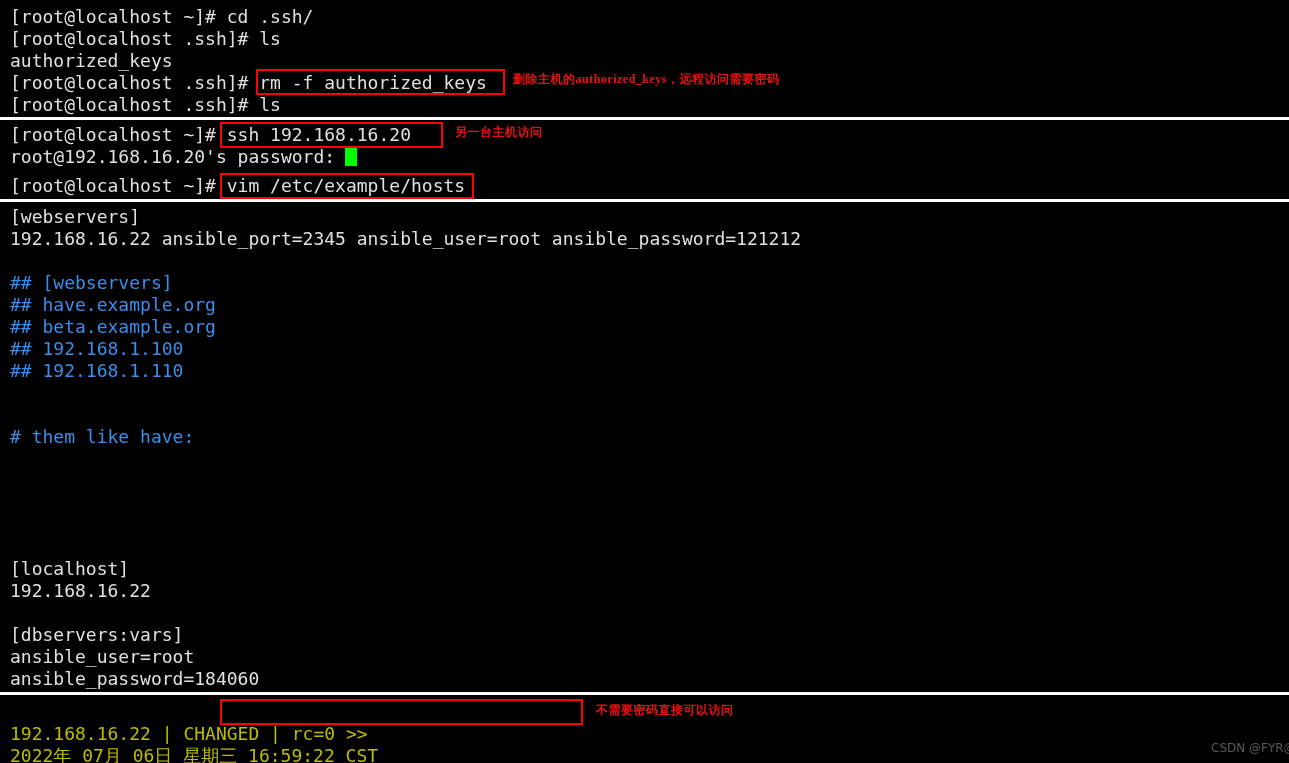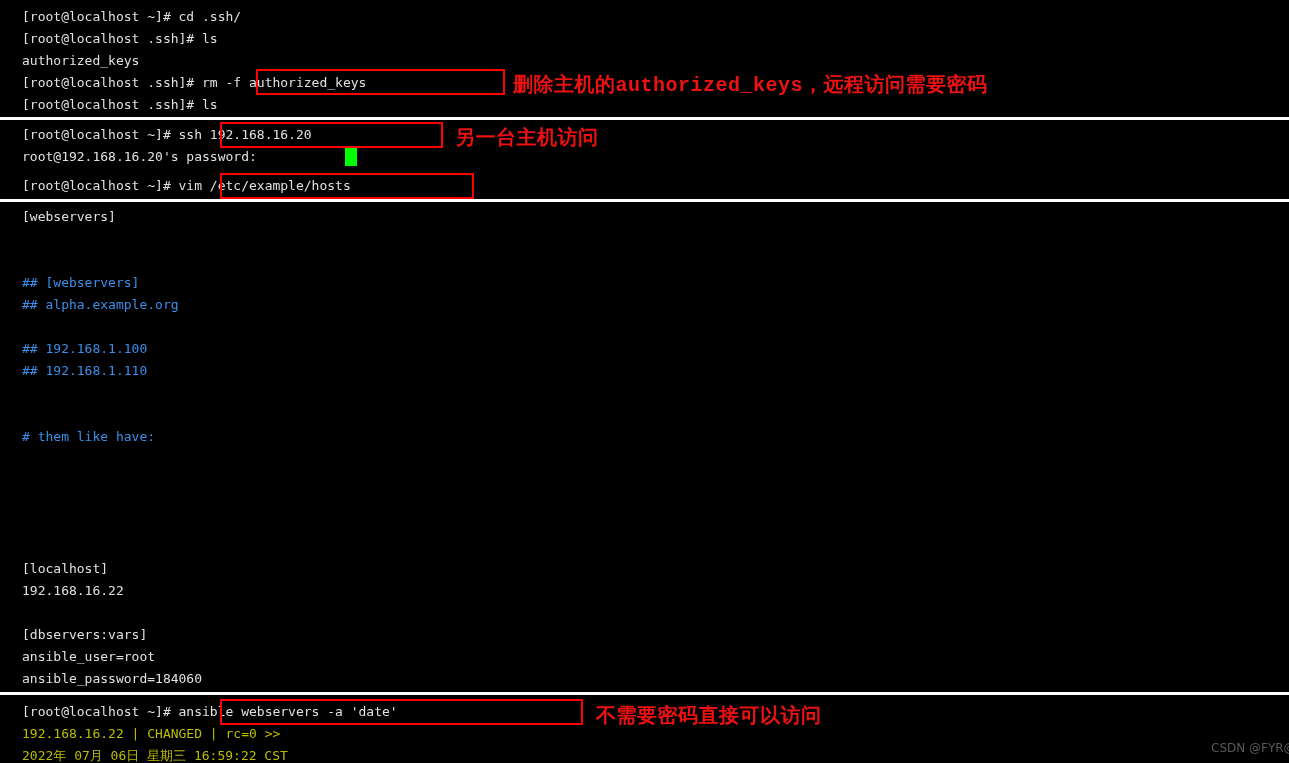--- a/index.html
+++ b/index.html
@@ -14,24 +14,24 @@
     font-family: "DejaVu Sans Mono", monospace;
   }
   #screen {
     position: relative;
     width: 1289px;
     height: 763px;
     background: #000000;
   }
   .term-line {
     position: absolute;
-    left: 22px;
+    left: 10px;
     white-space: pre;
     font-family: "DejaVu Sans Mono", monospace;
-    font-size: 13px;
+    font-size: 18px;
     line-height: 22px;
     letter-spacing: 0px;
     color: #d8d8d8;
   }
   .c-white   { color: #e0e0e0; }
   .c-blue    { color: #3b8eea; text-align: center; }
   .c-olive   { color: #bdbd00; }
   .sep {
     position: absolute;
     left: 0;
@@ -41,22 +41,22 @@
   }
   .redbox {
     position: absolute;
     border: 2px solid #ff0000;
     box-sizing: border-box;
     pointer-events: none;
   }
   .annot {
     position: absolute;
     color: #ee1111;
-    font-family: Liberation Mono, monospace;
-    font-size: 20px;
+    font-family: Liberation Serif, serif;
+    font-size: 12px;
     font-weight: bold;
     white-space: pre;
     letter-spacing: 0.5px;
   }
   .cursor {
     position: absolute;
     width: 12px;
     height: 19px;
     background: #00ff00;
   }
@@ -82,32 +82,33 @@
   <div class="term-line c-white" style="top:50px">authorized_keys</div>
   <div class="term-line c-white" style="top:72px">[root@localhost .ssh]# rm -f authorized_keys</div>
   <div class="term-line c-white" style="top:94px">[root@localhost .ssh]# ls</div>
 
   <div class="term-line c-white" style="top:124px">[root@localhost ~]# ssh 192.168.16.20</div>
   <div class="term-line c-white" style="top:146px">root@192.168.16.20's password: </div>
   <div class="term-line c-white" style="top:175px">[root@localhost ~]# vim /etc/example/hosts</div>
   <div class="cursor" style="left:345px; top:147px"></div>
 
   <div class="term-line c-white" style="top:206px">[webservers]</div>
+  <div class="term-line c-white" style="top:228px">192.168.16.22 ansible_port=2345 ansible_user=root ansible_password=121212</div>
   <div class="term-line c-blue" style="top:272px">## [webservers]</div>
-  <div class="term-line c-blue" style="top:294px">## alpha.example.org</div>
+  <div class="term-line c-blue" style="top:294px">## have.example.org</div>
+  <div class="term-line c-blue" style="top:316px">## beta.example.org</div>
   <div class="term-line c-blue" style="top:338px">## 192.168.1.100</div>
   <div class="term-line c-blue" style="top:360px">## 192.168.1.110</div>
   <div class="term-line c-blue" style="top:426px"># them like have:</div>
   <div class="term-line c-white" style="top:558px">[localhost]</div>
   <div class="term-line c-white" style="top:580px">192.168.16.22</div>
   <div class="term-line c-white" style="top:624px">[dbservers:vars]</div>
   <div class="term-line c-white" style="top:646px">ansible_user=root</div>
   <div class="term-line c-white" style="top:668px">ansible_password=184060</div>
 
-  <div class="term-line c-white" style="top:701px">[root@localhost ~]# ansible webservers -a 'date'</div>
   <div class="term-line c-olive" style="top:723px">192.168.16.22 | CHANGED | rc=0 &gt;&gt;</div>
   <div class="term-line c-olive" style="top:745px">2022年 07月 06日 星期三 16:59:22 CST</div>
 
   <div class="redbox" style="left:256px; top:69px;  width:249px; height:26px"></div>
   <div class="redbox" style="left:220px; top:122px; width:223px; height:26px"></div>
   <div class="redbox" style="left:220px; top:173px; width:254px; height:26px"></div>
   <div class="redbox" style="left:220px; top:699px; width:363px; height:26px"></div>
 
   <div class="annot" style="left:513px; top:71px">删除主机的authorized_keys，远程访问需要密码</div>
   <div class="annot" style="left:455px; top:124px">另一台主机访问</div>

